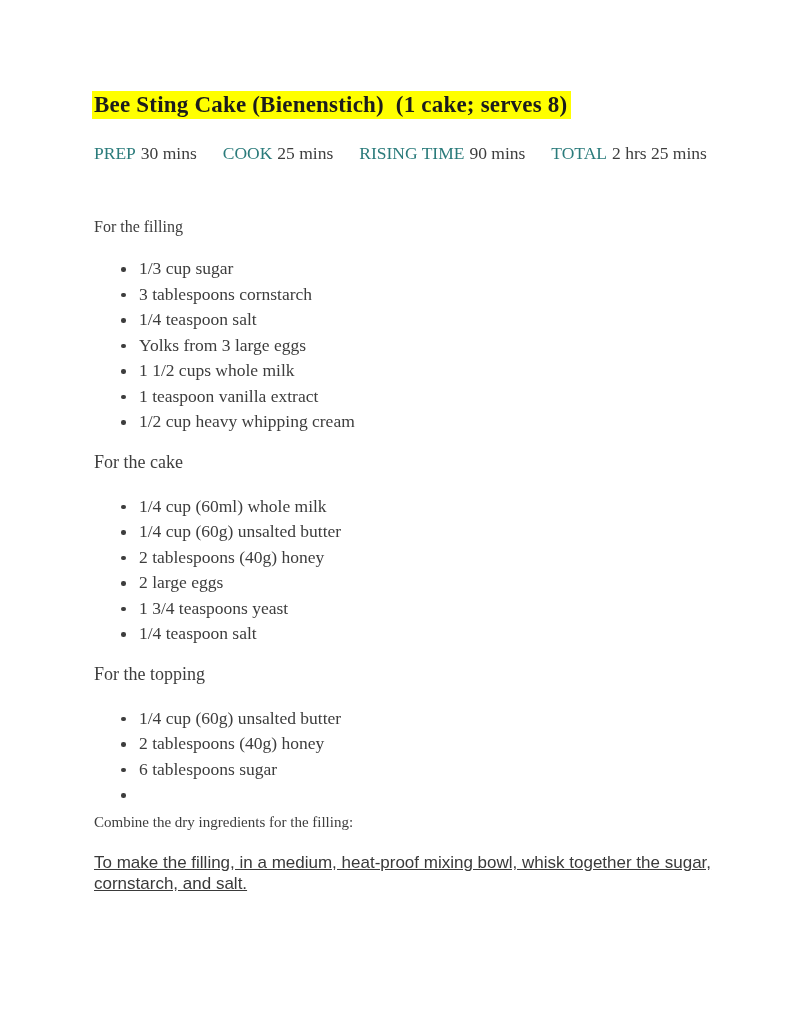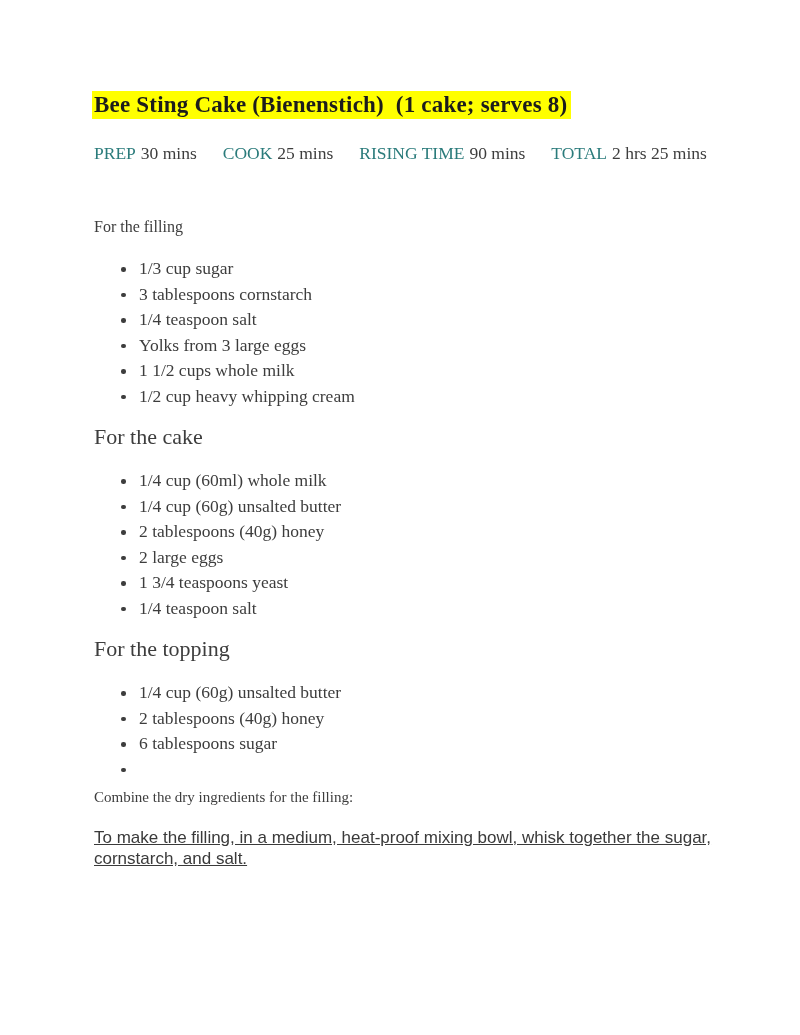--- a/index.html
+++ b/index.html
@@ -56,21 +56,21 @@
     font-weight: normal;
     color: var(--body, #3d3d3d);
   }
   h2.sec.small {
     margin-top: 55px;
     font-size: 16px;
     line-height: 17px;
   }
   h2.sec.large {
     margin-top: 17px;
-    font-size: 22px;
+    font-size: 18px;
     line-height: 21px;
   }
   ul.ing {
     list-style: none;
     margin: 21px 0 0 0;
     padding: 0;
     font-size: 17.5px;
   }
   ul.ing li {
     position: relative;
@@ -124,20 +124,21 @@
     </div>
   </div>
 
   <h2 class="sec small">For the filling</h2>
   <ul class="ing">
     <li><span class="dot"></span><span>1/3 cup sugar</span></li>
     <li><span class="dot"></span><span>3 tablespoons cornstarch</span></li>
     <li><span class="dot"></span><span>1/4 teaspoon salt</span></li>
     <li><span class="dot"></span><span>Yolks from 3 large eggs</span></li>
     <li><span class="dot"></span><span>1 1/2 cups whole milk</span></li>
+    <li><span class="dot"></span><span>1 teaspoon vanilla extract</span></li>
     <li><span class="dot"></span><span>1/2 cup heavy whipping cream</span></li>
   </ul>
 
   <h2 class="sec large">For the cake</h2>
   <ul class="ing">
     <li><span class="dot"></span><span>1/4 cup (60ml) whole milk</span></li>
     <li><span class="dot"></span><span>1/4 cup (60g) unsalted butter</span></li>
     <li><span class="dot"></span><span>2 tablespoons (40g) honey</span></li>
     <li><span class="dot"></span><span>2 large eggs</span></li>
     <li><span class="dot"></span><span>1 3/4 teaspoons yeast</span></li>

